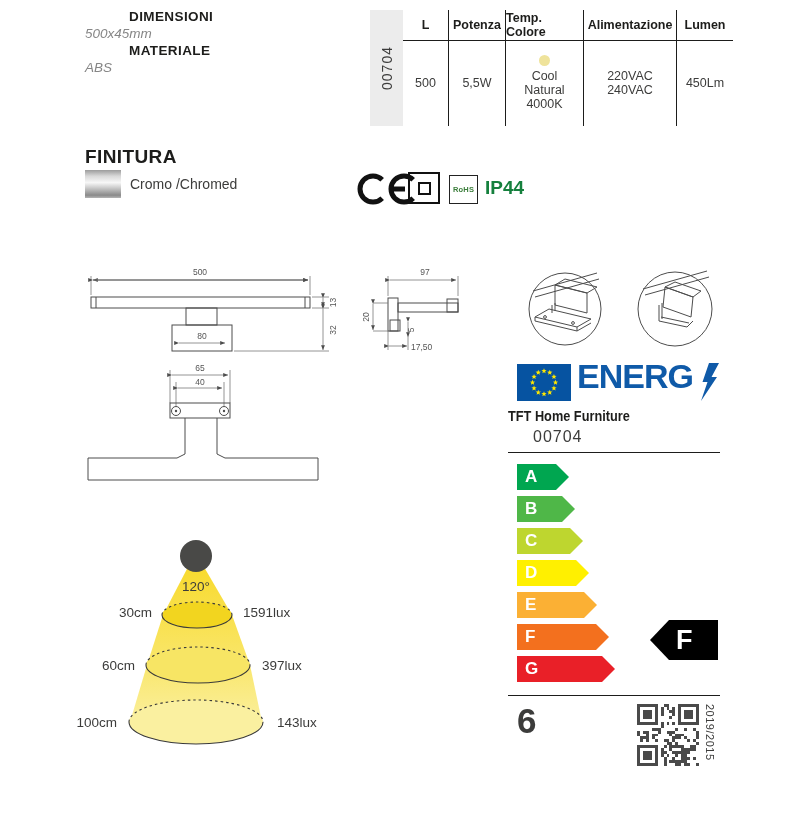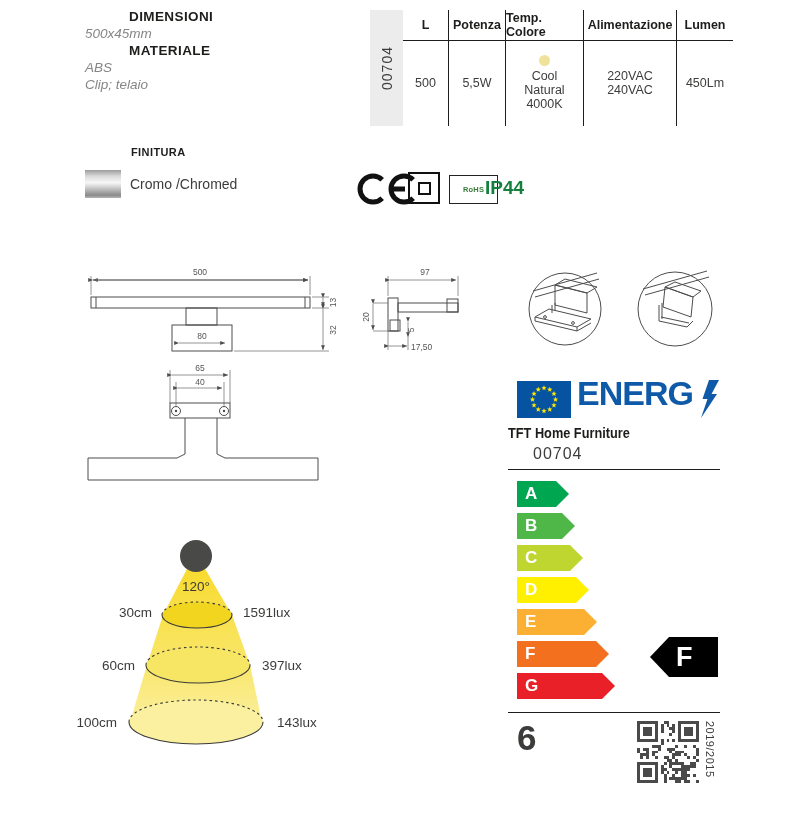--- a/index.html
+++ b/index.html
@@ -4,21 +4,21 @@
 <style>
   * { margin:0; padding:0; box-sizing:border-box; }
   html,body { background:#fff; }
   body { font-family:"Liberation Sans", sans-serif; color:#1d1d1b; }
   #page { position:relative; width:806px; height:838px; background:#fff; overflow:hidden; }
 
   
   .specs { position:absolute; left:85px; top:8px; }
   .spec-label { font-size:13.5px; font-weight:bold; letter-spacing:.4px; color:#1d1d1b; line-height:17px;padding-left:44px; }
   .spec-value { font-size:13.5px; font-style:italic; color:#868686; line-height:17px; }
-  .finitura-label { position:absolute; left:85px; top:146px; font-size:11px; font-weight:bold; letter-spacing:.4px;margin-left:46px; }
+  .finitura-label { position:absolute; left:85px; top:146px; font-size:19px; font-weight:bold; letter-spacing:.4px; }
   .swatch { position:absolute; left:85px; top:170px; width:36px; height:28px;
             background:linear-gradient(180deg,#9c9c9c 0%,#d9d9d9 22%,#f7f7f7 45%,#cfcfcf 62%,#8a8a8a 90%,#b5b5b5 100%); }
   .swatch-text { position:absolute; left:130px; top:176px; font-size:14px; color:#3c3c3b;text-align:right; }
 
   
   .ptable { position:absolute; left:370px; top:10px; width:363px; height:116px; display:flex; }
   .code-box { width:33px; height:116px; background:#ececec; display:flex; align-items:center; justify-content:center; }
   .code-box span { transform:rotate(-90deg); font-size:14px; color:#3c3c3b; letter-spacing:1px; white-space:nowrap; }
   .pcol { position:relative; height:116px; display:flex; flex-direction:column; }
   .pcol + .pcol { border-left:1.5px solid #1d1d1b; }
@@ -28,37 +28,37 @@
                 font-size:12.5px; color:#3c3c3b; line-height:14px; text-align:center; }
   .head-underline { position:absolute; left:403px; top:40px; width:330px; border-top:1.5px solid #1d1d1b; }
   .col-l{width:45px} .col-pot{width:57px} .col-temp{width:78px} .col-alim{width:93px} .col-lum{width:57px}
   .temp-dot { width:11px; height:11px; border-radius:50%; background:#efe39b; margin-bottom:3px; }
 
   
   .cert-svg { position:absolute; left:357px; top:172px; }
   .insulation { position:absolute; left:408px; top:172px; width:32px; height:32px; border:2.5px solid #111;
                 display:flex; align-items:center; justify-content:center; }
   .insulation .inner { width:13px; height:13px; border:2px solid #111; }
-  .rohs { position:absolute; left:449px; top:175px; width:49px; height:29px; border:1.5px solid #222;
+  .rohs { position:absolute; left:449px; top:175px; width:29px; height:29px; border:1.5px solid #222;
           display:flex; align-items:center; justify-content:center; }
   .rohs span { font-size:7.5px; font-weight:bold; color:#3a7d3a; letter-spacing:.2px; }
   .ip44 { position:absolute; left:485px; top:177px; font-size:19px; font-weight:bold; color:#15803d; }
 
   
   .drw { position:absolute; }
   .drw text { font-size:8.5px; fill:#555; font-family:"Liberation Sans",sans-serif; }
   .drw .ln { stroke:#4d4d4d; stroke-width:1; fill:none; }
   .drw .dim { stroke:#7a7a7a; stroke-width:.8; fill:none; }
 
   
   .cone-svg { position:absolute; left:60px; top:523px; }
   .cone-svg text { font-size:13.5px; fill:#3c3c3b; font-family:"Liberation Sans",sans-serif; }
 
   
-  .elabel { position:absolute; left:505px; top:378px; width:232px; height:440px; }
+  .elabel { position:absolute; left:505px; top:361px; width:232px; height:440px; }
   .eflag { position:absolute; left:12px; top:3px; }
   .elogo { position:absolute; left:72px; top:-4px; font-size:34px; font-weight:bold; letter-spacing:-1px; }
   .ebolt { position:absolute; left:196px; top:2px; }
   .ebrand { position:absolute; left:3px; top:46px; font-size:15px; font-weight:bold; color:#1d1d1b;
             transform:scaleX(.85); transform-origin:left; white-space:nowrap; }
   .emodel { position:absolute; left:28px; top:67px; font-size:16px; color:#3c3c3b; letter-spacing:1px; }
   .eline1 { position:absolute; left:3px; top:91px; width:212px; border-top:1.5px solid #1d1d1b; }
   .eline2 { position:absolute; left:3px; top:334px; width:212px; border-top:1.5px solid #1d1d1b; }
   .earrows { position:absolute; left:12px; top:103px; }
   .e-arrow { height:26px; margin-bottom:6px; display:flex; align-items:center;
@@ -78,21 +78,20 @@
 </head>
 <body>
 
 <div id="page">
 
   <div class="specs">
     <div class="spec-label">DIMENSIONI</div>
     <div class="spec-value">500x45mm</div>
     <div class="spec-label">MATERIALE</div>
     <div class="spec-value">ABS</div>
-    <div class="spec-value">Clip; telaio</div>
   </div>
   <div class="finitura-label">FINITURA</div>
   <div class="swatch"></div>
   <div class="swatch-text">Cromo /Chromed</div>
 
   <div class="ptable">
     <div class="code-box">
       <span>00704</span>
     </div>
     <div class="pcol col-l">

